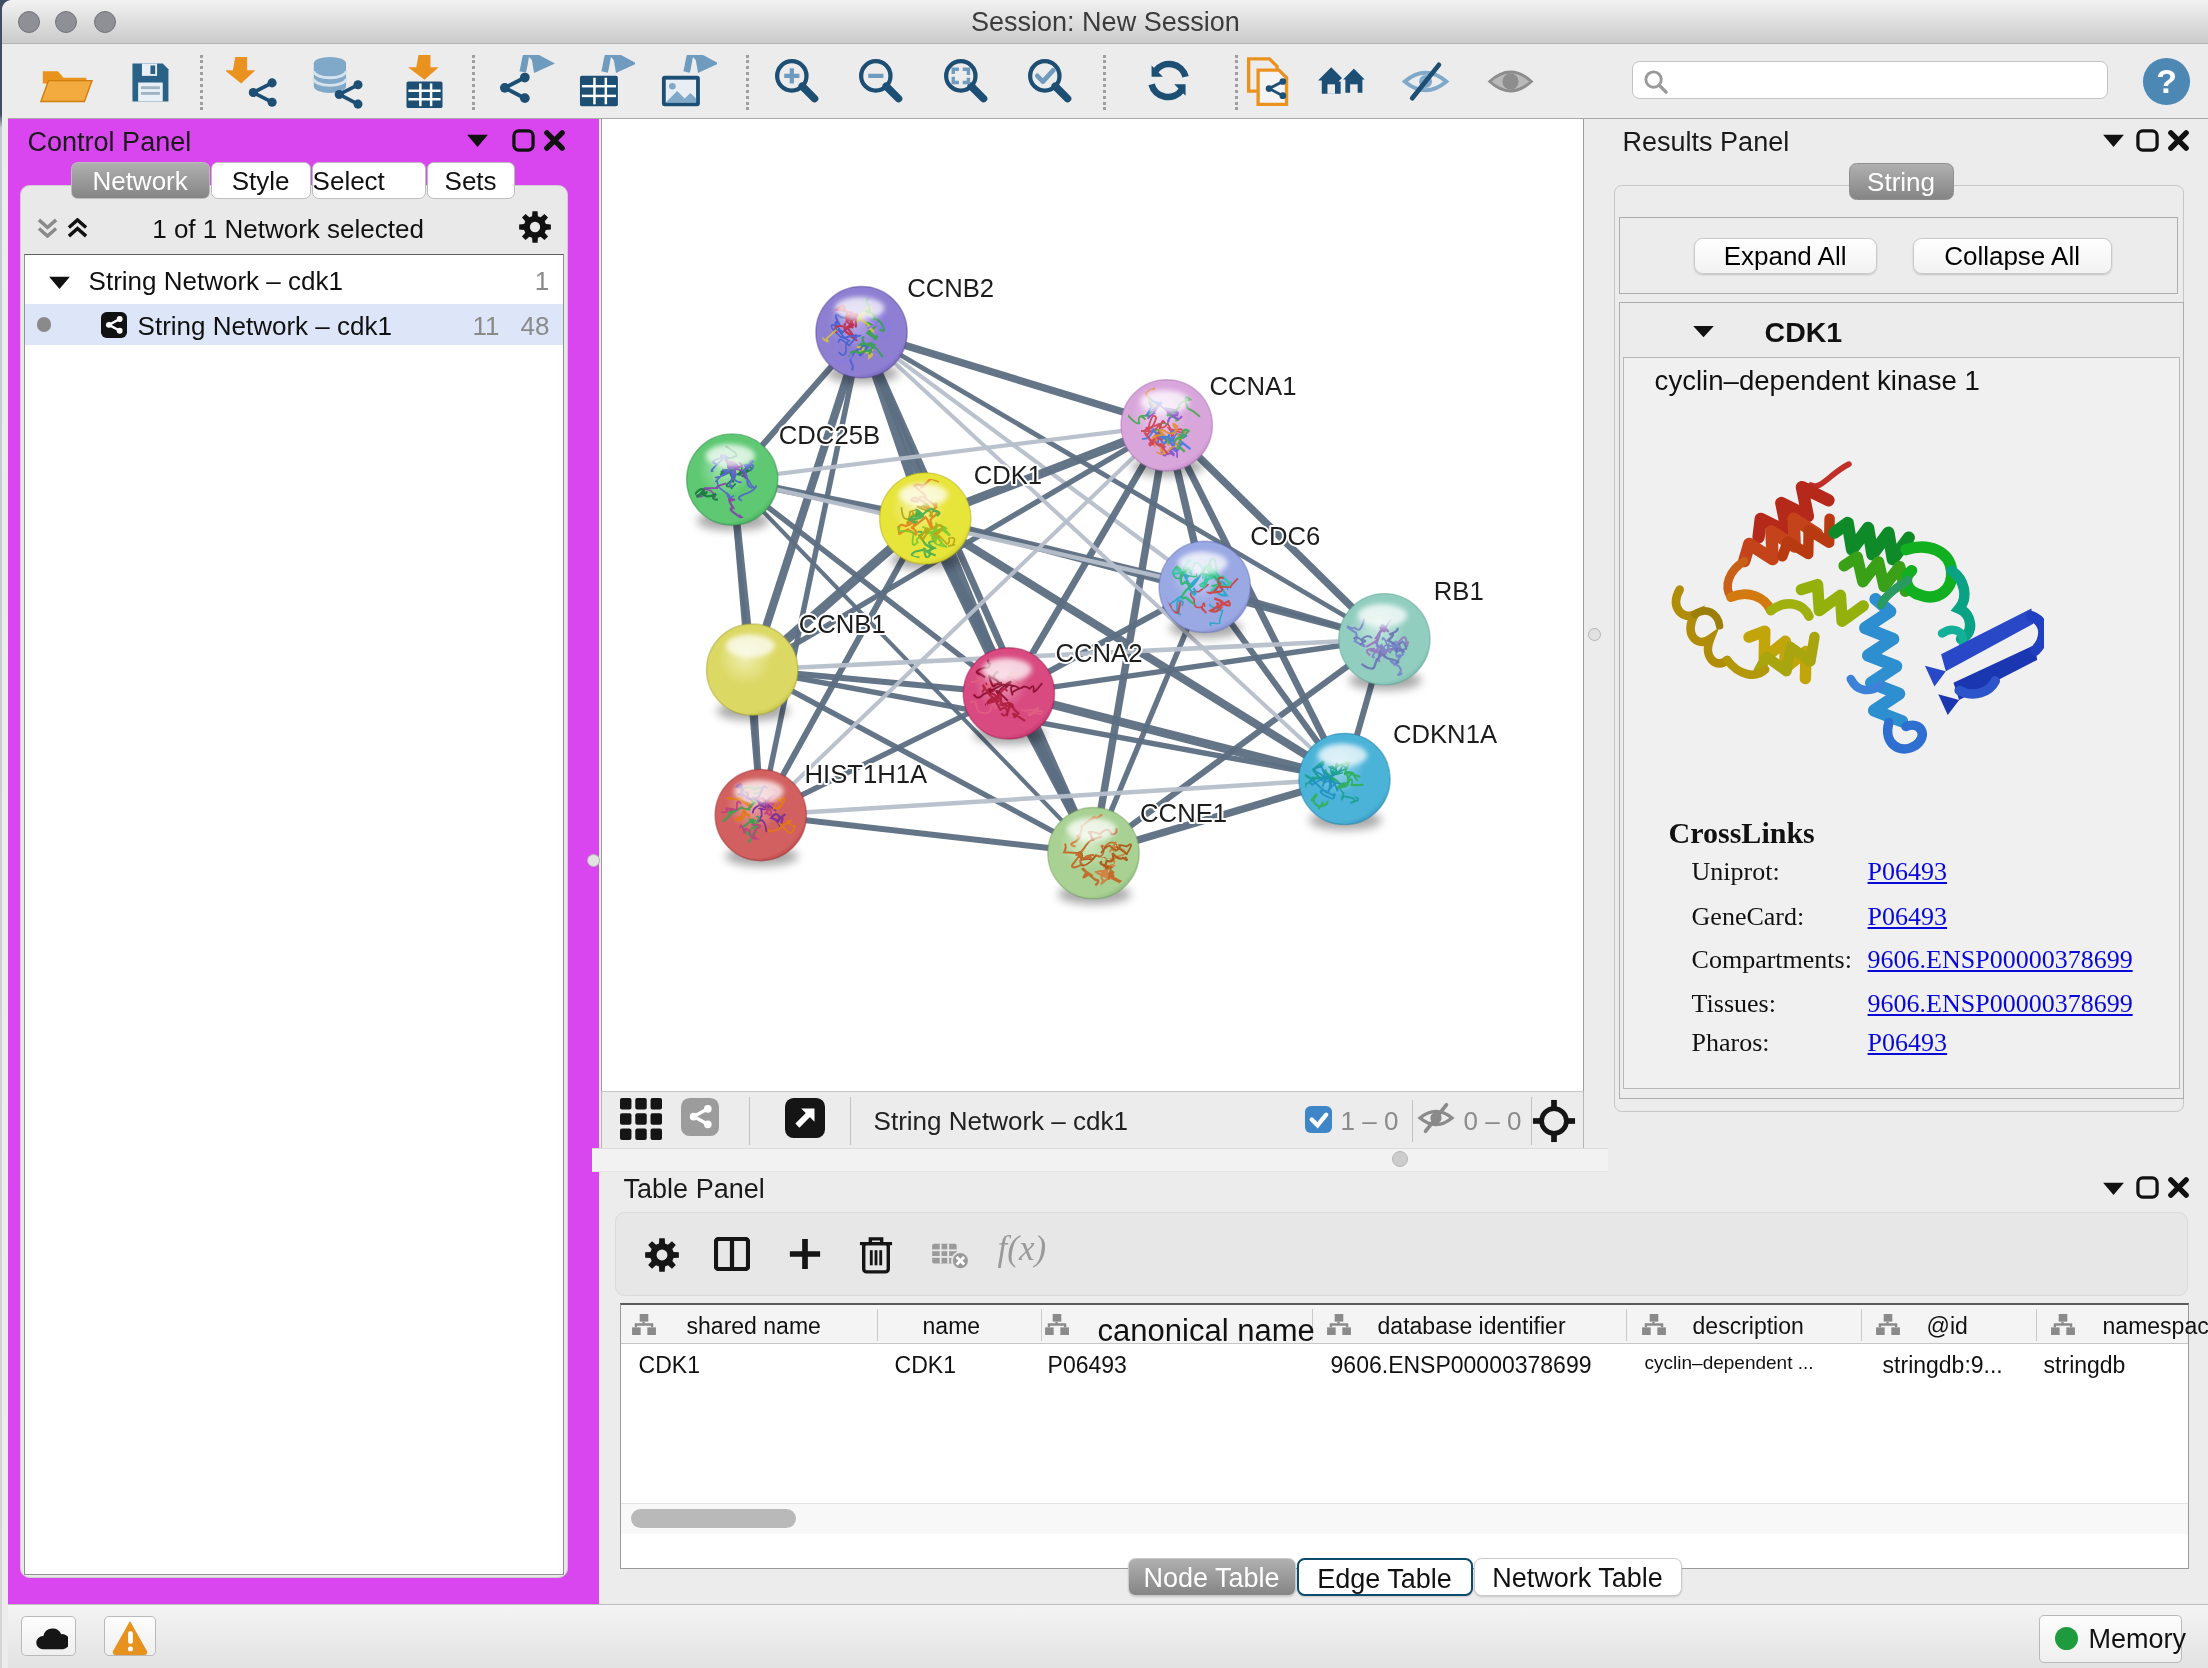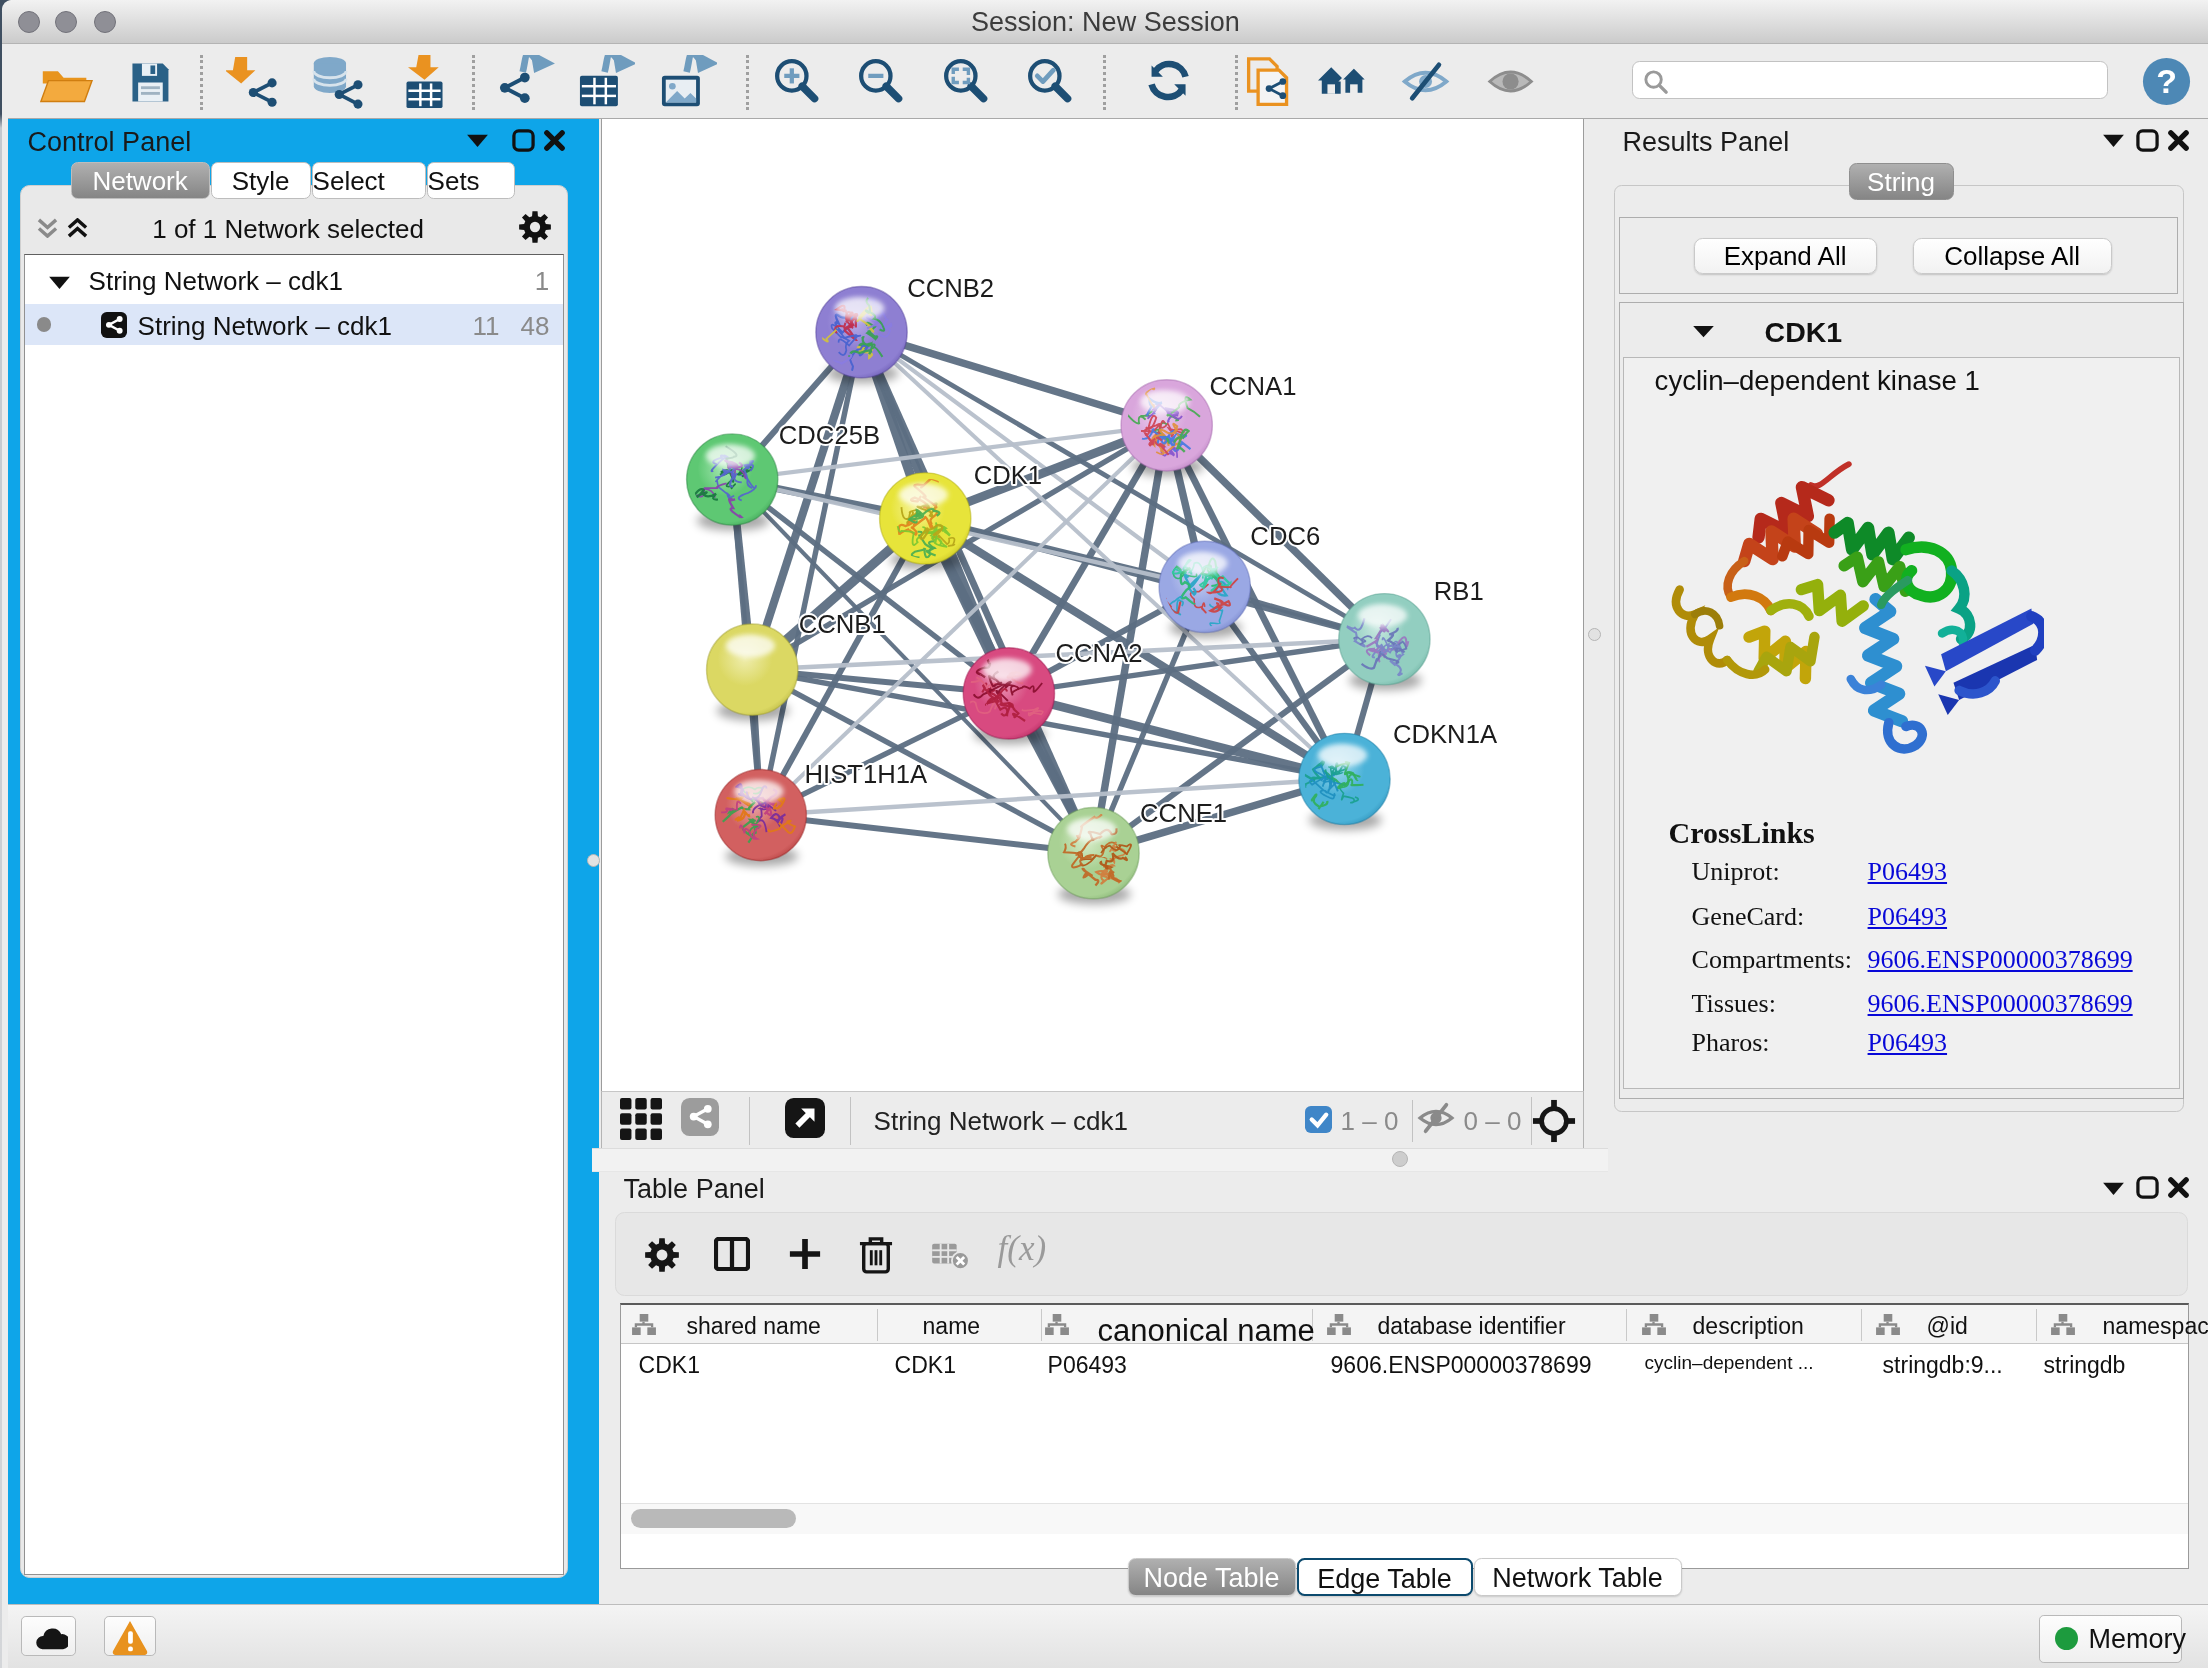--- a/index.html
+++ b/index.html
@@ -156,38 +156,38 @@
           <svg style="position:absolute;left:9.5px;top:5.7px;" width="27" height="27" viewBox="0 0 28 28">
             <circle cx="12" cy="12" r="8" fill="none" stroke="#9a9a9a" stroke-width="3"></circle>
             <line x1="18" y1="18" x2="25" y2="25" stroke="#9a9a9a" stroke-width="3.6" stroke-linecap="round"></line>
           </svg>
         </div>
         <svg style="position:absolute;left:2134px;top:12.4px;" width="49" height="49" viewBox="0 0 52 52">
           <circle cx="26" cy="26" r="25" fill="#4d88b5"></circle>
           <text x="26" y="38" font-size="36" font-weight="bold" fill="#fff" text-anchor="middle" font-family="Liberation Sans">?</text>
         </svg>
       </div>
-      <div class="abs" style="left:0;top:119px;width:591px;height:1485px;background:#0ea5e9">
+      <div class="abs" style="left:0;top:119px;width:591px;height:1485px;background:#d946ef">
         <div class="abs ptitle" style="left:20px;top:7.6px">Control Panel</div>
         <svg style="position:absolute;left:458px;top:13.3px;" width="23" height="17" viewBox="0 0 24 18">
           <polygon points="1,3 23,3 12,16" fill="#111"></polygon>
         </svg>
         <svg style="position:absolute;left:504px;top:9.5px;" width="23" height="23" viewBox="0 0 24 24">
           <rect x="2" y="2" width="20" height="20" rx="5" fill="none" stroke="#111" stroke-width="3.4"></rect>
         </svg>
         <svg style="position:absolute;left:535px;top:9.5px;" width="23" height="23" viewBox="0 0 24 24">
           <line x1="4" y1="4" x2="20" y2="20" stroke="#111" stroke-width="5.6" stroke-linecap="round"></line>
           <line x1="20" y1="4" x2="4" y2="20" stroke="#111" stroke-width="5.6" stroke-linecap="round"></line>
         </svg>
         <div class="abs" style="left:12.4px;top:66px;width:548px;height:1393px;background:#e9e9e9;border:1px solid #cfcfcf;border-radius:9.5px"></div>
         <div class="abs" style="left:63px;top:43px;height:37px;display:flex;font-size:26px;z-index:3">
           <div class="tabsel" style="width:139px;height:37px;line-height:37px;text-align:center;border:1px solid #bdbdbd;border-radius:6.7px;margin-right:1px">Network</div>
           <div class="tabun" style="width:100px;height:37px;line-height:37px;text-align:center;border:1px solid #bdbdbd;border-radius:6.7px;margin-right:1px">Style</div>
           <div class="tabun" style="width:114px;height:37px;line-height:37px;text-align:left;border:1px solid #bdbdbd;border-radius:6.7px;margin-right:1px">Select</div>
-          <div class="tabun" style="width:88px;height:37px;line-height:37px;text-align:left;border:1px solid #bdbdbd;border-radius:6.7px;margin-right:17px">Sets</div>
+          <div class="tabun" style="width:88px;height:37px;line-height:37px;text-align:center;border:1px solid #bdbdbd;border-radius:6.7px;margin-right:17px">Sets</div>
         </div>
         <svg style="position:absolute;left:29.5px;top:99px;" width="21" height="20" viewBox="0 0 22 21">
           <path d="M2,2 l9,8 9,-8" fill="none" stroke="#8a8a8a" stroke-width="3.6"></path>
           <path d="M2,11 l9,8 9,-8" fill="none" stroke="#8a8a8a" stroke-width="3.6"></path>
         </svg>
         <svg style="position:absolute;left:59px;top:99px;" width="21" height="20" viewBox="0 0 22 21">
           <path d="M2,10 l9,-8 9,8" fill="none" stroke="#111" stroke-width="3.6"></path>
           <path d="M2,19 l9,-8 9,8" fill="none" stroke="#111" stroke-width="3.6"></path>
         </svg>
         <div class="abs" style="left:95px;top:95px;width:371px;text-align:center;font-size:26px;color:#111">1 of 1 Network selected</div>

